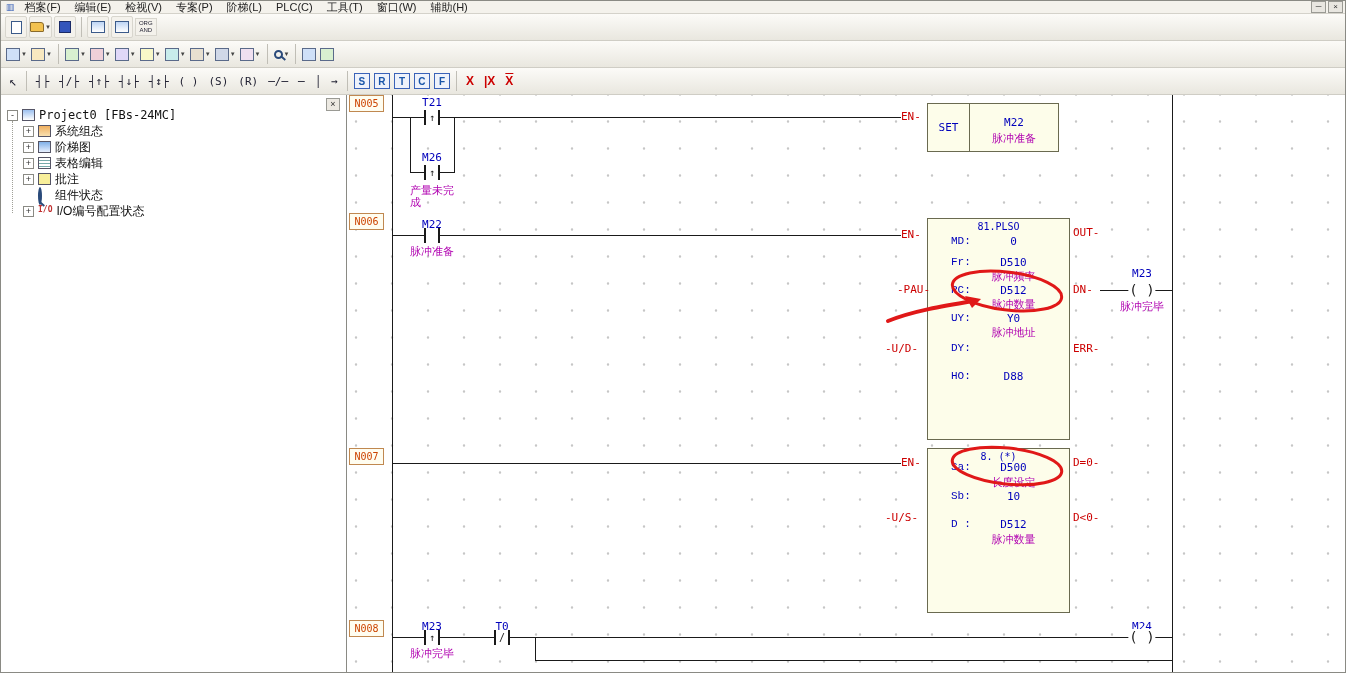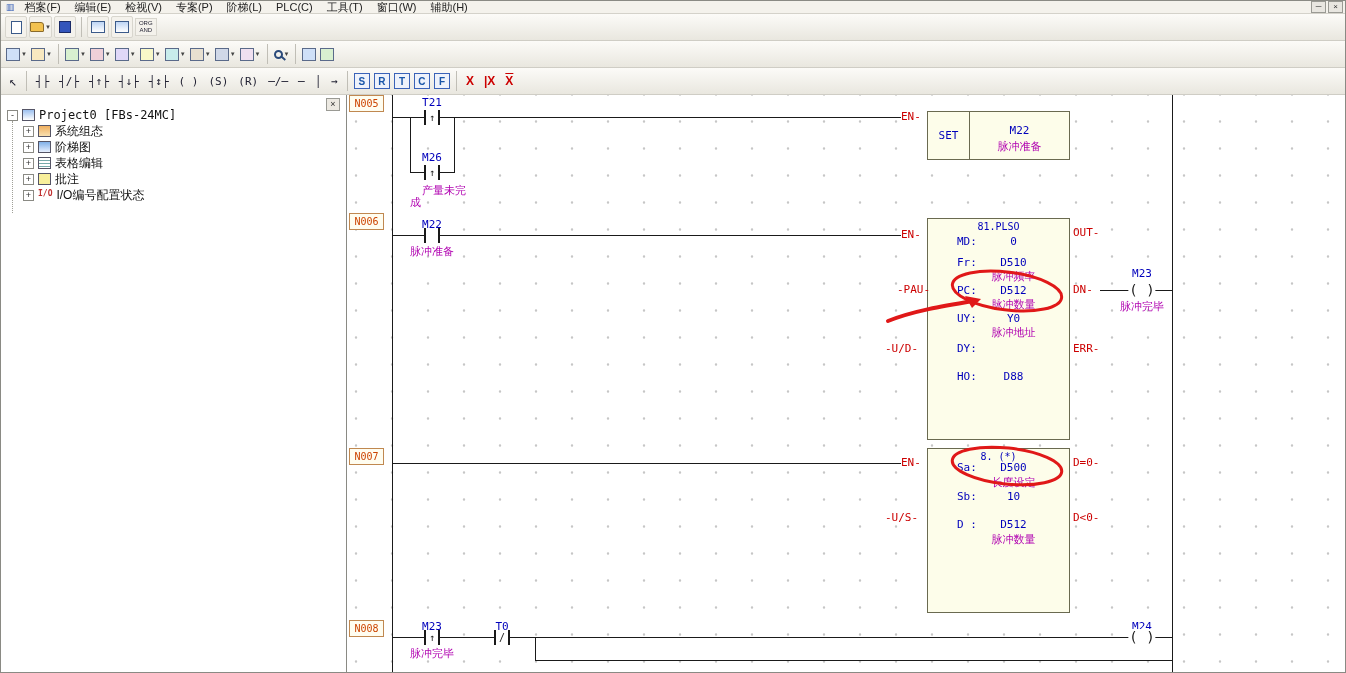--- a/index.html
+++ b/index.html
@@ -66,21 +66,21 @@
   .wv { position:absolute; width:1px; background:#1a1a1a; }
   .netbox { position:absolute; left:2px; width:35px; height:17px; border:1px solid #c08850; background:#fffdf0; color:#cc4400; font-size:10px; line-height:15px; text-align:center; }
   .ct { position:absolute; width:16px; height:15px; border-left:2px solid #1a1a1a; border-right:2px solid #1a1a1a; background:#fff; display:flex; align-items:center; justify-content:center; font-size:10px; color:#1a1a1a; }
   .coil { position:absolute; transform:translate(-50%,-50%); background:#fff; font-size:14px; color:#1a1a1a; padding:0 1px; white-space:nowrap; }
   .lb { position:absolute; transform:translateX(-50%); font-size:11px; color:#0000bb; white-space:nowrap; }
   .cm { position:absolute; transform:translateX(-50%); font-size:11px; color:#b000b0; white-space:nowrap; }
   .cml { position:absolute; font-size:11px; color:#b000b0; white-space:nowrap; }
   .pin { position:absolute; font-size:11px; color:#cc0000; white-space:nowrap; }
   .fblock { position:absolute; background:#fdfdea; border:1px solid #6a6a50; }
   .bt { position:absolute; top:2px; left:0; right:0; text-align:center; font-size:10px; color:#0000bb; }
-  .fn { position:absolute; left:29px; font-size:11px; color:#0000bb; }
+  .fn { position:absolute; left:23px; font-size:11px; color:#0000bb;font-family:Liberation Mono, monospace; }
   .fv { position:absolute; left:30px; right:0; text-align:center; font-size:11px; color:#0000bb; }
   .fc { position:absolute; left:30px; right:0; text-align:center; font-size:11px; color:#b000b0; }
   .set-op { position:absolute; left:0; top:0; bottom:0; width:42px; border-right:1px solid #6a6a50; display:flex; align-items:center; justify-content:center; font-size:11px; color:#0000bb; }
   .set-val { position:absolute; left:42px; right:0; top:12px; text-align:center; font-size:11px; color:#0000bb; }
   .set-cmt { position:absolute; left:42px; right:0; top:27px; text-align:center; font-size:11px; color:#b000b0; }
   .anno { position:absolute; left:0; top:0; pointer-events:none; }
 </style>
 </head>
 <body>
 
@@ -234,44 +234,49 @@
         <span class="exp">+</span>
         <span class="t-ico ti-table"></span>
         <span>表格编辑</span>
       </div>
       <div class="trow indent">
         <span class="exp">+</span>
         <span class="t-ico ti-note"></span>
         <span>批注</span>
       </div>
       <div class="trow indent">
+        <span class="exp-blank"></span>
+        <span class="t-ico ti-status"><span class="i-zoom"></span></span>
+        <span>组件状态</span>
+      </div>
+      <div class="trow indent">
         <span class="exp">+</span>
         <span class="t-ico ti-io mono">I/O</span>
         <span>I/O编号配置状态</span>
       </div>
     </div>
 
     <div class="ladder">
 
       <i class="wv" style="left:45px;top:0;height:579px"></i>
       <i class="wv" style="left:825px;top:0;height:579px"></i>
 
       <div class="netbox">N005</div>
       <i class="wh" style="left:45px;top:22px;width:509px"></i>
       <i class="wv" style="left:63px;top:22px;height:56px"></i>
       <i class="wv" style="left:107px;top:22px;height:56px"></i>
       <i class="wh" style="left:63px;top:77px;width:44px"></i>
       <span class="lb" style="left:85px;top:1px">T21</span>
       <span class="ct" style="left:77px;top:15px">↑</span>
       <span class="lb" style="left:85px;top:56px">M26</span>
       <span class="ct" style="left:77px;top:70px">↑</span>
-      <span class="cml" style="left:75px;top:88px">产量未完</span>
+      <span class="cml" style="left:63px;top:88px">产量未完</span>
       <span class="cml" style="left:63px;top:100px">成</span>
       <span class="pin" style="left:554px;top:15px">EN-</span>
-      <div class="fblock" style="left:580px;top:16px;width:143px;height:49px">
+      <div class="fblock" style="left:580px;top:8px;width:132px;height:49px">
         <span class="set-op">SET</span>
         <span class="set-val">M22</span>
         <span class="set-cmt">脉冲准备</span>
       </div>
 
       <div class="netbox" style="top:118px">N006</div>
       <i class="wh" style="left:45px;top:140px;width:509px"></i>
       <span class="lb" style="left:85px;top:123px">M22</span>
       <span class="ct" style="left:77px;top:133px"></span>
       <span class="cml" style="left:63px;top:149px">脉冲准备</span>

